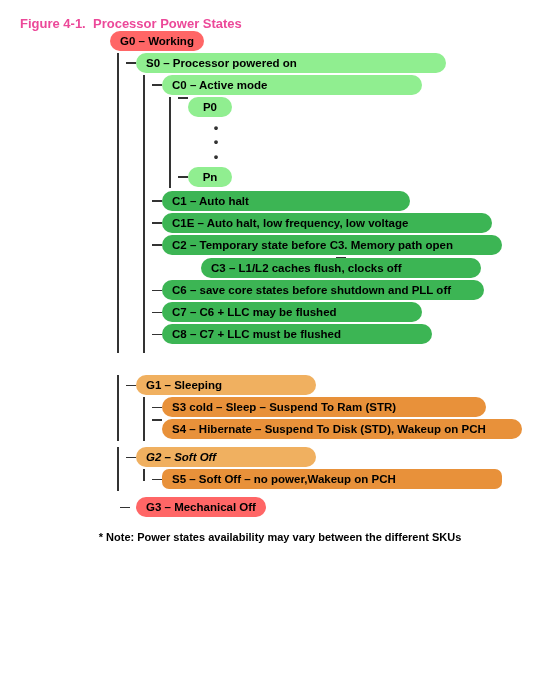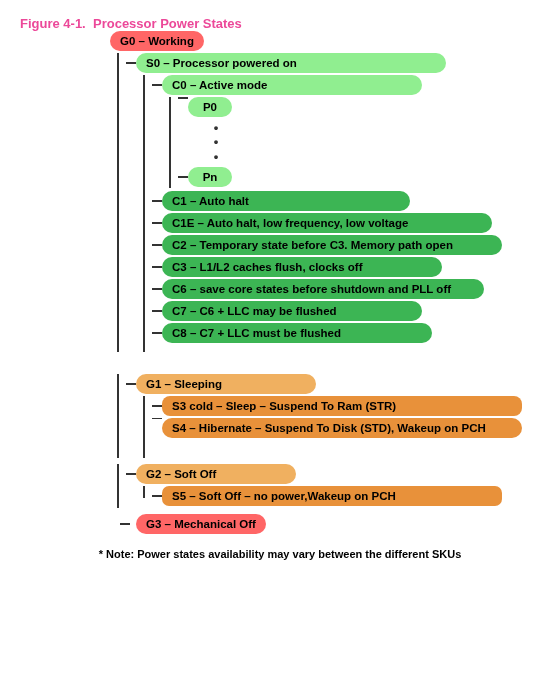--- a/index.html
+++ b/index.html
@@ -133,21 +133,21 @@
           <div style="display:flex; flex-direction:row; align-items:center; margin-bottom:2px;">
             <div style="width:10px; height:1.5px; background:#333;"></div>
             <div class="box box-green" style="width:330px;">C1E – Auto halt, low frequency, low voltage</div>
           </div>
 
           <div style="display:flex; flex-direction:row; align-items:center; margin-bottom:2px;">
             <div style="width:10px; height:1.5px; background:#333;"></div>
             <div class="box box-green" style="width:340px;">C2 – Temporary state before C3. Memory path open</div>
           </div>
 
-          <div style="display:flex; flex-direction:row; align-items:center; margin-bottom:2px;">
+          <div style="display:flex; flex-direction:column; align-items:center; margin-bottom:2px;">
             <div style="width:10px; height:1.5px; background:#333;"></div>
             <div class="box box-green" style="width:280px;">C3 – L1/L2 caches flush, clocks off</div>
           </div>
 
           <div style="display:flex; flex-direction:row; align-items:center; margin-bottom:2px;">
             <div style="width:10px; height:1.5px; background:#333;"></div>
             <div class="box box-green" style="width:322px;">C6 – save core states before shutdown and PLL off</div>
           </div>
 
           <div style="display:flex; flex-direction:row; align-items:center; margin-bottom:2px;">
@@ -178,43 +178,43 @@
       </div>
 
       <div style="display:flex; flex-direction:row; margin-left:10px;">
         <div style="display:flex; flex-direction:column; align-items:flex-start; width:16px;">
           <div style="width:1.5px; background:#333; height:100%; margin-left:7px;"></div>
         </div>
         <div style="flex:1;">
 
           <div style="display:flex; flex-direction:row; align-items:center; margin-bottom:2px;">
             <div style="width:10px; height:1.5px; background:#333;"></div>
-            <div class="box box-orange" style="width:360px;border-radius:8px;">S3 cold – Sleep – Suspend To Ram (STR)</div>
-          </div>
-
-          <div style="display:flex; flex-direction:row; align-items:flex-start; margin-bottom:20px;">
+            <div class="box box-orange" style="width:324px;">S3 cold – Sleep – Suspend To Ram (STR)</div>
+          </div>
+
+          <div style="display:flex; flex-direction:row; align-items:flex-start; margin-bottom:2px;">
             <div style="width:10px; height:1.5px; background:#333;"></div>
             <div class="box box-orange" style="width:360px;">S4 – Hibernate – Suspend To Disk (STD), Wakeup on PCH</div>
           </div>
         </div>
       </div>
     </div>
   </div>
 
   <div style="height:6px;"></div>
 
   <div style="display:flex; flex-direction:row; margin-left:80px;">
     <div style="display:flex; flex-direction:column; align-items:flex-start; width:16px;">
       <div style="width:1.5px; background:#333; height:100%; margin-left:7px;"></div>
     </div>
     <div style="flex:1;">
 
       <div style="display:flex; flex-direction:row; align-items:center; margin-bottom:2px;">
         <div style="width:10px; height:1.5px; background:#333;"></div>
-        <div class="box box-orange-light" style="width:160px;">G2 – Soft Off</div>
+        <div class="box box-orange-light" style="width:180px;font-style:italic;">G2 – Soft Off</div>
       </div>
 
       <div style="display:flex; flex-direction:row; margin-left:10px;">
         <div style="display:flex; flex-direction:column; align-items:flex-start; width:16px;">
           <div style="width:1.5px; background:#333; height:calc(100% - 10px); margin-left:7px;"></div>
         </div>
         <div style="flex:1;">
 
           <div style="display:flex; flex-direction:row; align-items:center; margin-bottom:2px;">
             <div style="width:10px; height:1.5px; background:#333;"></div>

